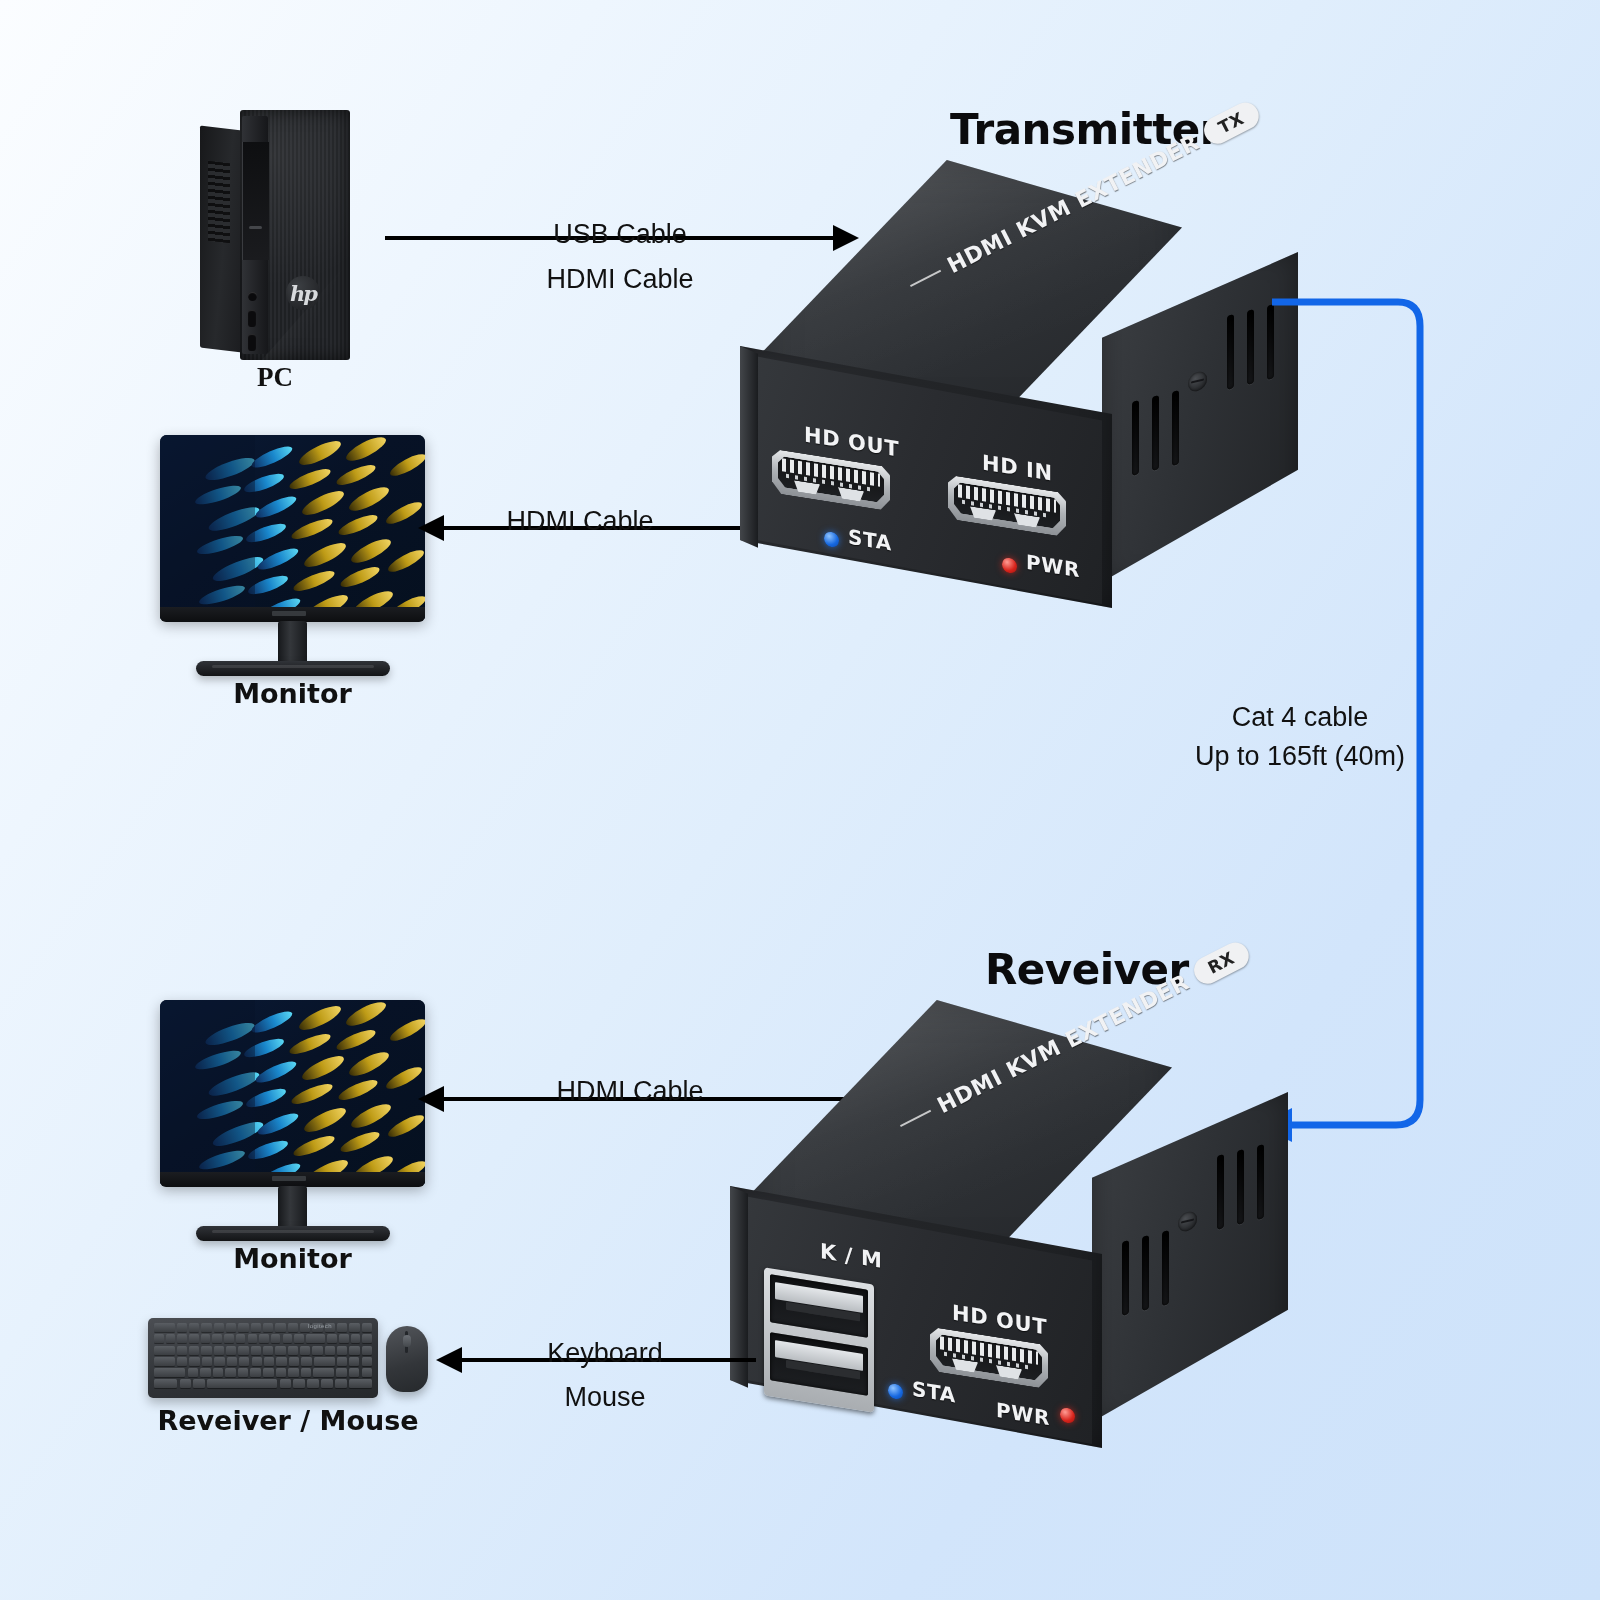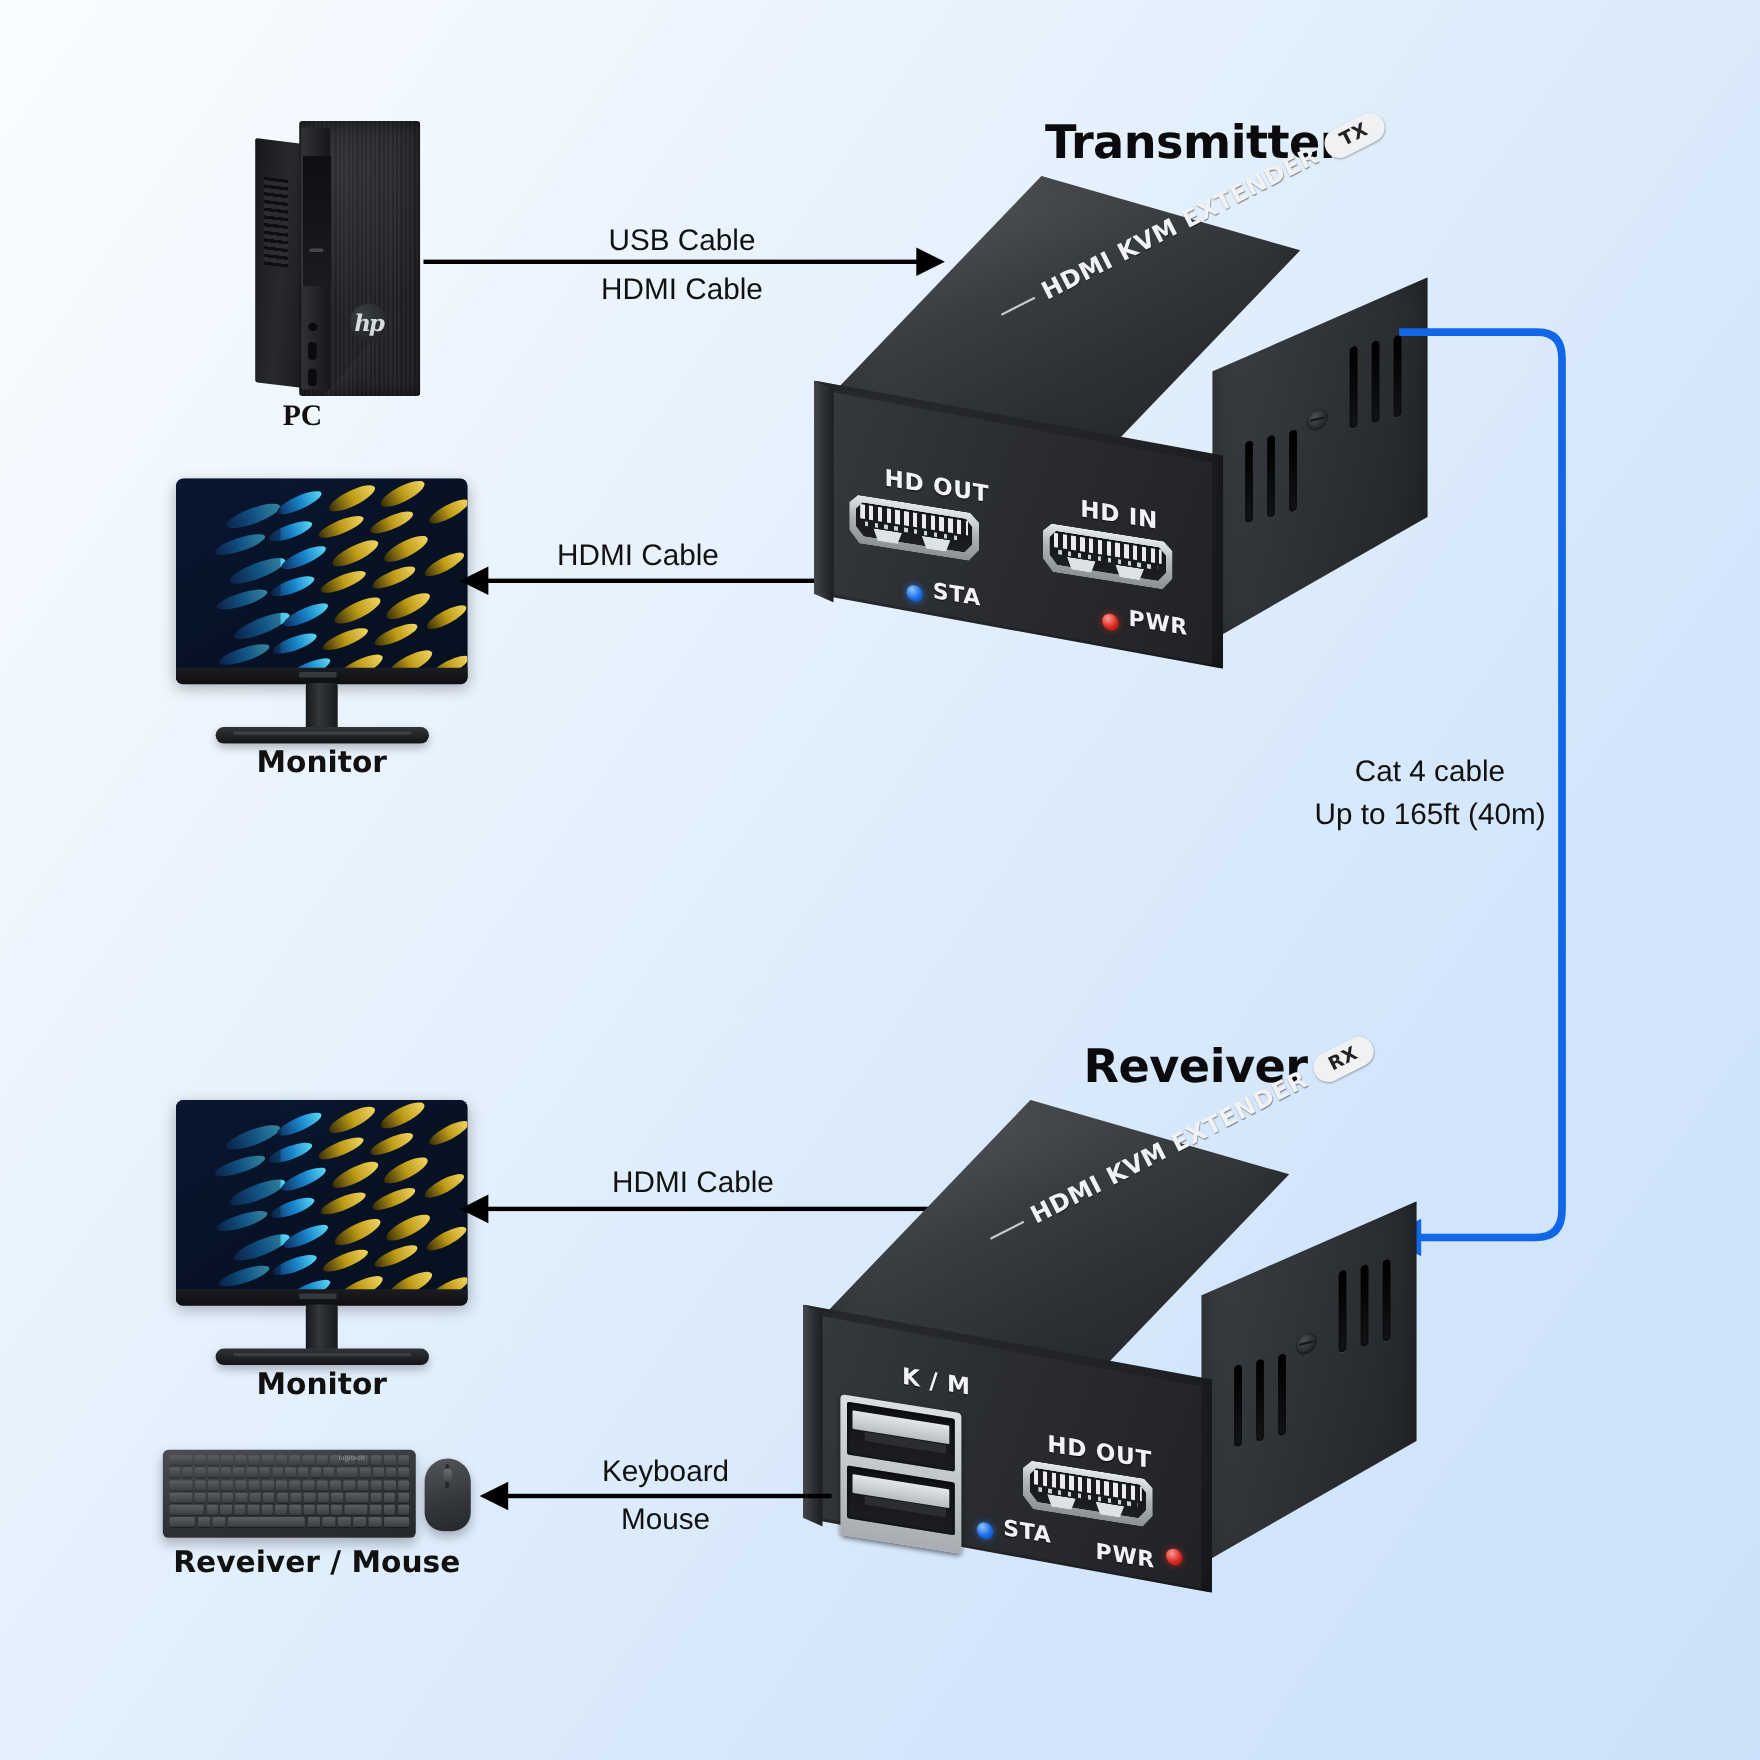--- a/index.html
+++ b/index.html
@@ -17,34 +17,34 @@
     font-size:42px;font-weight:bold;color:#0b0b0d;
     letter-spacing:-0.5px;white-space:nowrap;
     font-family:"DejaVu Sans", sans-serif;
   }
   .complabel{
     font-size:27px;font-weight:bold;color:#111;white-space:nowrap;
     font-family:"DejaVu Sans", sans-serif;text-align:center;
   }
   .cablelabel{
     font-size:27px;color:#111;white-space:nowrap;
-    font-family:"Liberation Sans", sans-serif;text-align:center;
+    font-family:"Liberation Sans", sans-serif;text-align:center;margin-top:16px;
   }
 
   
   .arrowline{position:absolute;height:4px;background:#000;}
   .ahead{position:absolute;width:0;height:0;}
   .ahead.right{border-left:26px solid #000;border-top:13px solid transparent;border-bottom:13px solid transparent;}
   .ahead.left{border-right:26px solid #000;border-top:13px solid transparent;border-bottom:13px solid transparent;}
 
   
   .cat6svg{position:absolute;left:1180px;top:280px;}
 
   
-  .pc{position:absolute;left:200px;top:110px;width:150px;height:290px;margin-left:32px;}
+  .pc{position:absolute;left:200px;top:110px;width:150px;height:290px;}
   .pc-side{position:absolute;left:0;top:18px;width:42px;height:222px;
     background:linear-gradient(95deg,#17181a,#27292c 55%,#1b1c1f);
     transform:skewY(7deg);border-radius:2px 0 0 2px;}
   .pc-vent{position:absolute;left:8px;top:52px;width:22px;height:80px;
     background:repeating-linear-gradient(180deg,#0b0b0c 0 3px,#2c2e31 3px 7px);
     transform:skewY(7deg);opacity:.85;}
   .pc-face{position:absolute;left:40px;top:0;width:110px;height:250px;
     background:
       radial-gradient(circle at 30% 18%,rgba(255,255,255,.07),transparent 60%),
       repeating-linear-gradient(90deg,#1e2023 0 2px,#282a2e 2px 4px),

